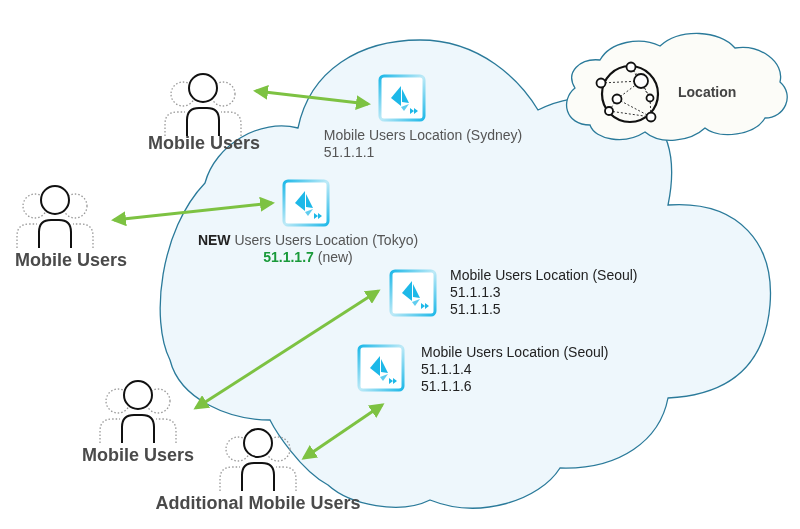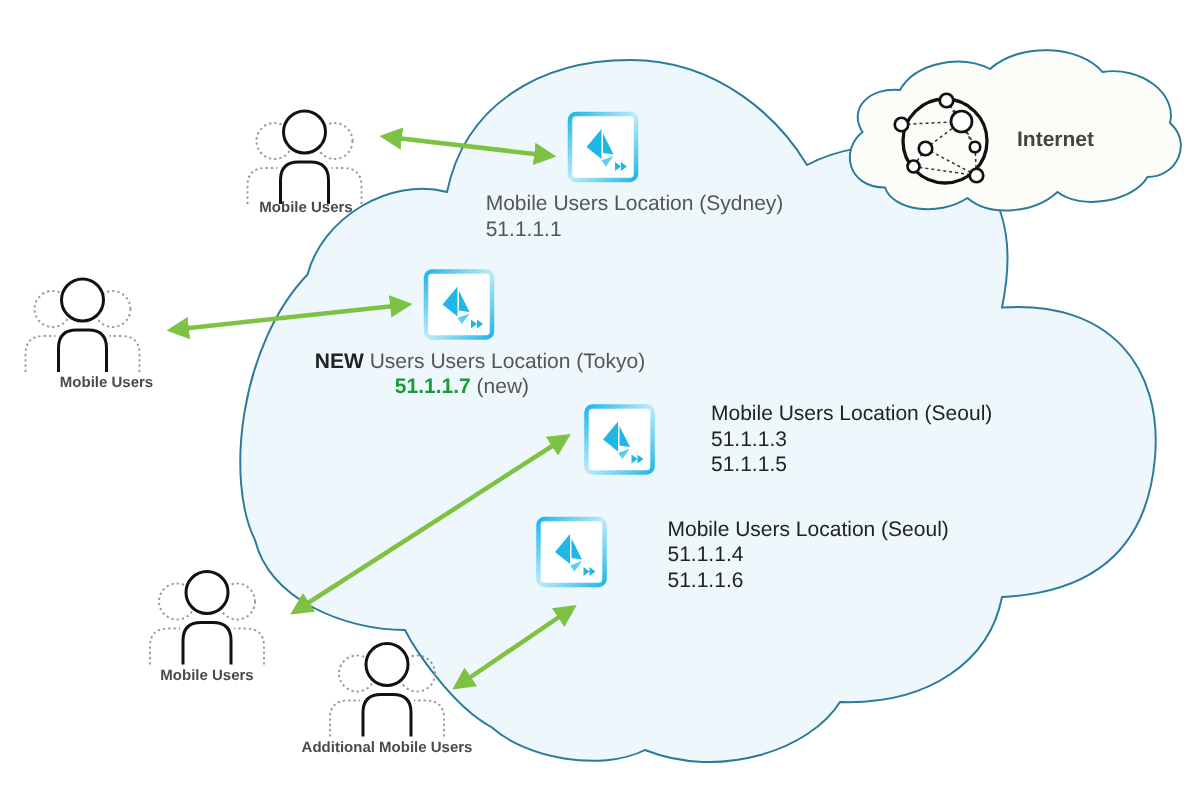--- a/index.html
+++ b/index.html
@@ -1,22 +1,22 @@
 <!DOCTYPE html>
 <html><head>
 <meta charset="utf-8">
 <style>
   html, body { margin: 0; padding: 0; background: #ffffff; }
   body { width: 800px; height: 529px; position: relative; overflow: hidden;
          font-family: "Liberation Sans", sans-serif; }
   #diagram { position: absolute; left: 0; top: 0; }
   .txt { position: absolute; white-space: nowrap; font-size: 14px; color: #555555; }
-  .txt-dark { color: #222222; margin-left: 24px; }
+  .txt-dark { color: #222222; }
   .bold { font-weight: bold; }
-  .user-label { font-weight: bold; font-size: 10px; color: #4a4a4a; }
+  .user-label { font-weight: bold; font-size: 18px; color: #4a4a4a; }
   .center { text-align: center; transform: translateX(-50%); }
   .ip-new { color: #1a9a3a; font-weight: bold; margin-top: 23px; }
   .internet-label { font-weight: bold; font-size: 14px; color: #444444; }
   .line { display: block; line-height: 17px; }
 </style>
 </head>
 <body>
 
 <svg id="diagram" width="800" height="529" viewBox="0 0 800 529" xmlns="http://www.w3.org/2000/svg">
   <defs>
@@ -84,21 +84,21 @@
   <use href="#locIcon" x="283" y="180"></use>
   <use href="#locIcon" x="390" y="270"></use>
   <use href="#locIcon" x="358" y="345"></use>
 
   <use href="#userIcon" x="203" y="88"></use>
   <use href="#userIcon" x="55" y="200"></use>
   <use href="#userIcon" x="138" y="395"></use>
   <use href="#userIcon" x="258" y="443"></use>
 </svg>
 
-<div class="txt internet-label" style="left:678px; top:84px;">Internet</div>
+<div class="txt internet-label" style="left:678px; top:84px;">Location</div>
 
 <div class="txt user-label center" style="left:204px; top:133px;">Mobile Users</div>
 <div class="txt user-label center" style="left:71px; top:250px;">Mobile Users</div>
 <div class="txt user-label center" style="left:138px; top:445px;">Mobile Users</div>
 <div class="txt user-label center" style="left:258px; top:493px;">Additional Mobile Users</div>
 
 <div class="txt center" style="left:423px; top:127px; text-align:left;">
   <span class="line">Mobile Users Location (Sydney)</span>
   <span class="line">51.1.1.1</span>
 </div>

